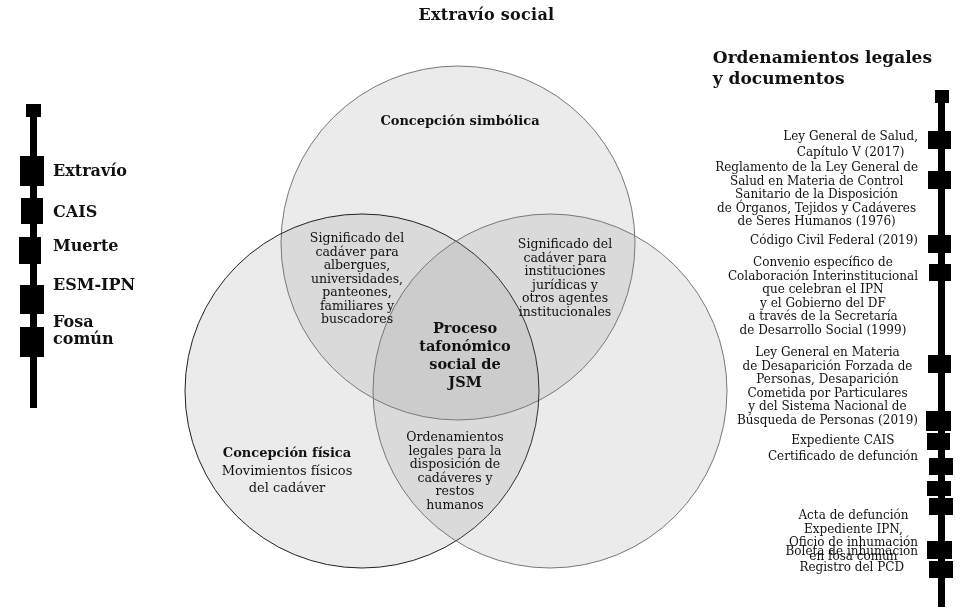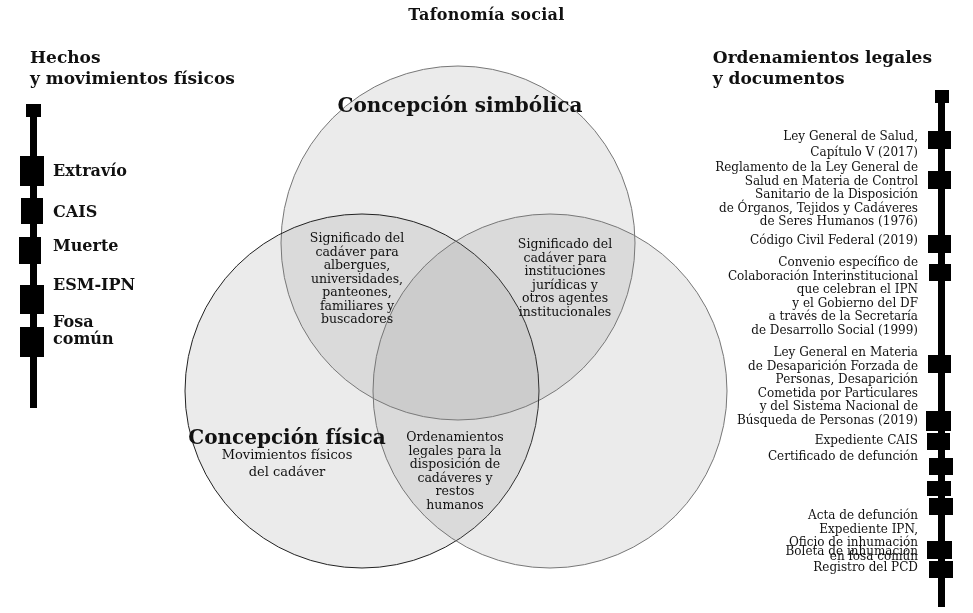--- a/index.html
+++ b/index.html
@@ -13,40 +13,38 @@
     font-size:16px;font-weight:bold;letter-spacing:.3px;
   }
   .col-head{position:absolute;font-size:17px;font-weight:bold;line-height:21px;}
   .left-head{left:30px;top:47px;text-align:left;}
   .right-head{right:41px;top:47px;}
   
   .tl-line{position:absolute;background:#000;}
   .tl-sq{position:absolute;background:#000;}
   .tl-label{position:absolute;font-size:16px;line-height:17px;font-weight:bold;}
   
-  .doc{position:absolute;right:55px;text-align:right;font-size:12px;line-height:13.5px;}
+  .doc{position:absolute;right:55px;text-align:center;font-size:12px;line-height:13.5px;}
   .doc.wide{line-height:16px;}
   
   .venn-svg{position:absolute;left:0;top:0;}
   
   .vtxt{position:absolute;text-align:center;transform:translateX(-50%);}
-  .circle-title{font-size:20px;font-weight:bold;line-height:18px;}
+  .circle-title{font-size:13px;font-weight:bold;line-height:18px;margin-top:16px;}
   .circle-sub{font-size:13px;line-height:17px;}
   .ix{font-size:12.5px;line-height:13.5px;}
   .center-label{font-size:14.5px;font-weight:bold;line-height:18px;}
 </style>
 </head>
 <body>
 
 <div class="stage">
 
-  <div class="title">Tafonomía social</div>
+  <div class="title">Extravío social</div>
 
-  <div class="col-head left-head pre">Hechos
-y movimientos físicos</div>
   <div class="col-head right-head pre">Ordenamientos legales
 y documentos</div>
 
   <svg class="venn-svg" width="973" height="613" viewBox="0 0 973 613">
     <circle cx="458" cy="243" r="177" fill="rgba(128,128,128,0.16)" stroke="#777" stroke-width="1"></circle>
     <circle cx="362" cy="391" r="177" fill="rgba(128,128,128,0.16)" stroke="#222" stroke-width="1"></circle>
     <circle cx="550" cy="391" r="177" fill="rgba(128,128,128,0.16)" stroke="#777" stroke-width="1"></circle>
   </svg>
 
   <div class="vtxt" style="left:460px;top:96px;">
@@ -72,20 +70,24 @@
 instituciones
 jurídicas y
 otros agentes
 institucionales</div>
   <div class="vtxt ix pre" style="left:455px;top:430px;">Ordenamientos
 legales para la
 disposición de
 cadáveres y
 restos
 humanos</div>
+  <div class="vtxt center-label pre" style="left:465px;top:319px;">Proceso
+tafonómico
+social de
+JSM</div>
 
   <div>
     <div class="tl-line" style="left:30px;top:104px;width:7px;height:304px;"></div>
     <div class="tl-sq" style="left:26px;top:104px;width:15px;height:13px;"></div>
     <div class="tl-sq" style="left:20px;top:156px;width:24px;height:30px;"></div>
     <div class="tl-sq" style="left:21px;top:198px;width:22px;height:26px;"></div>
     <div class="tl-sq" style="left:19px;top:237px;width:22px;height:27px;"></div>
     <div class="tl-sq" style="left:20px;top:285px;width:24px;height:29px;"></div>
     <div class="tl-sq" style="left:20px;top:327px;width:24px;height:30px;"></div>
     <div class="tl-label" style="left:53px;top:162px;">Extravío</div>

